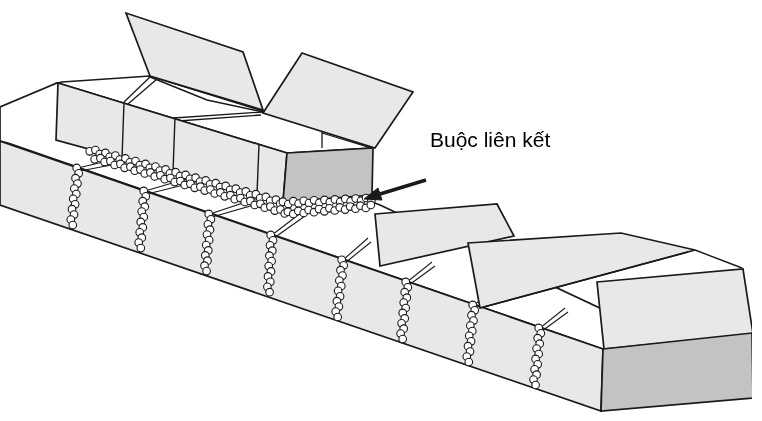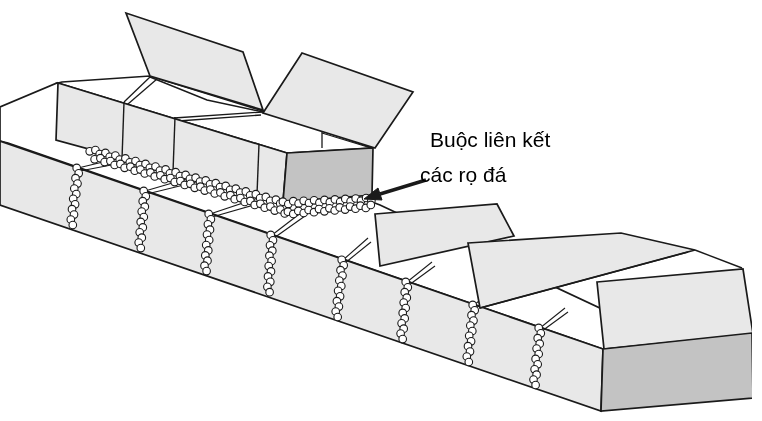--- a/index.html
+++ b/index.html
@@ -293,15 +293,14 @@
         <circle cx="355.5" cy="208.7" r="3.8" fill="#ffffff" stroke="#1a1a1a" stroke-width="1.1"></circle>
         <circle cx="360.4" cy="205.7" r="3.8" fill="#ffffff" stroke="#1a1a1a" stroke-width="1.1"></circle>
         <circle cx="365.8" cy="207.9" r="3.8" fill="#ffffff" stroke="#1a1a1a" stroke-width="1.1"></circle>
         <circle cx="370.8" cy="204.9" r="3.8" fill="#ffffff" stroke="#1a1a1a" stroke-width="1.1"></circle>
       </g>
       <line x1="426" y1="180" x2="380" y2="194" stroke="#1a1a1a" stroke-width="3.4"></line>
       <polygon points="364,199 378,188 382,200" fill="#1a1a1a" stroke="#1a1a1a" stroke-width="1"></polygon>
     </svg>
   <div class="annotation">
     <div class="l1">Buộc liên kết</div>
-    <div class="l2">các rọ đá</div>
   </div>
 </div>
 
 </body></html>

